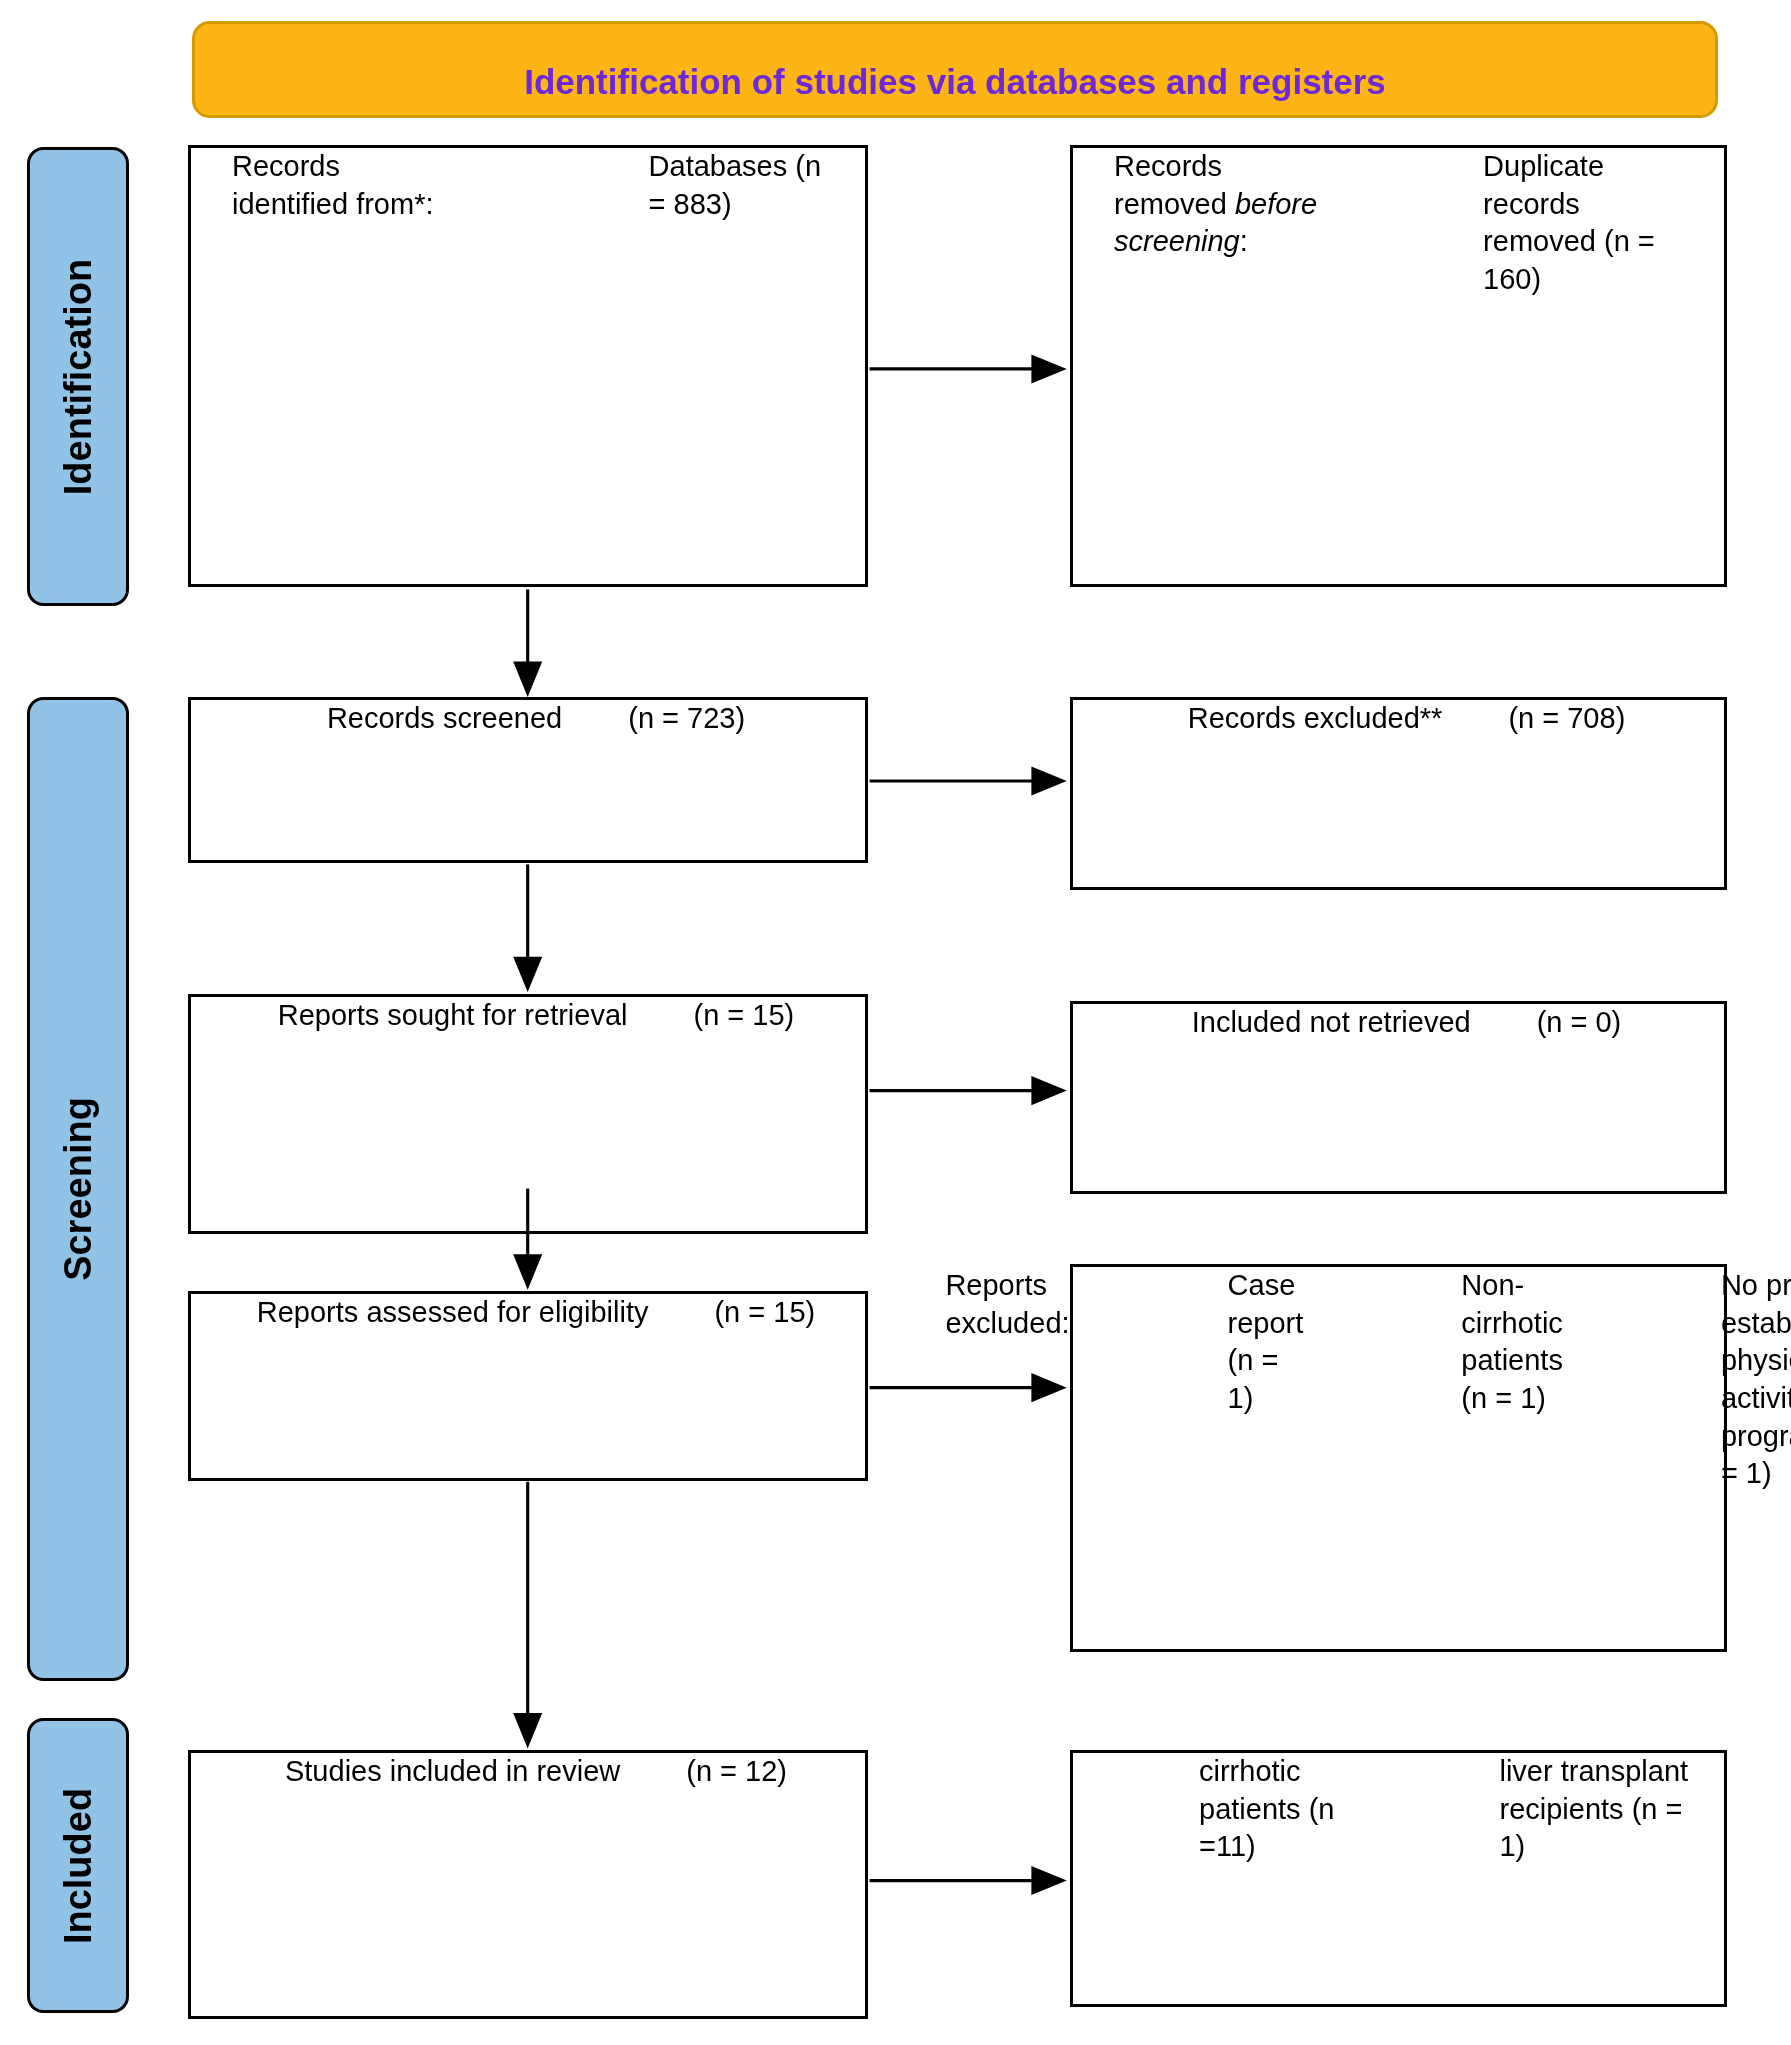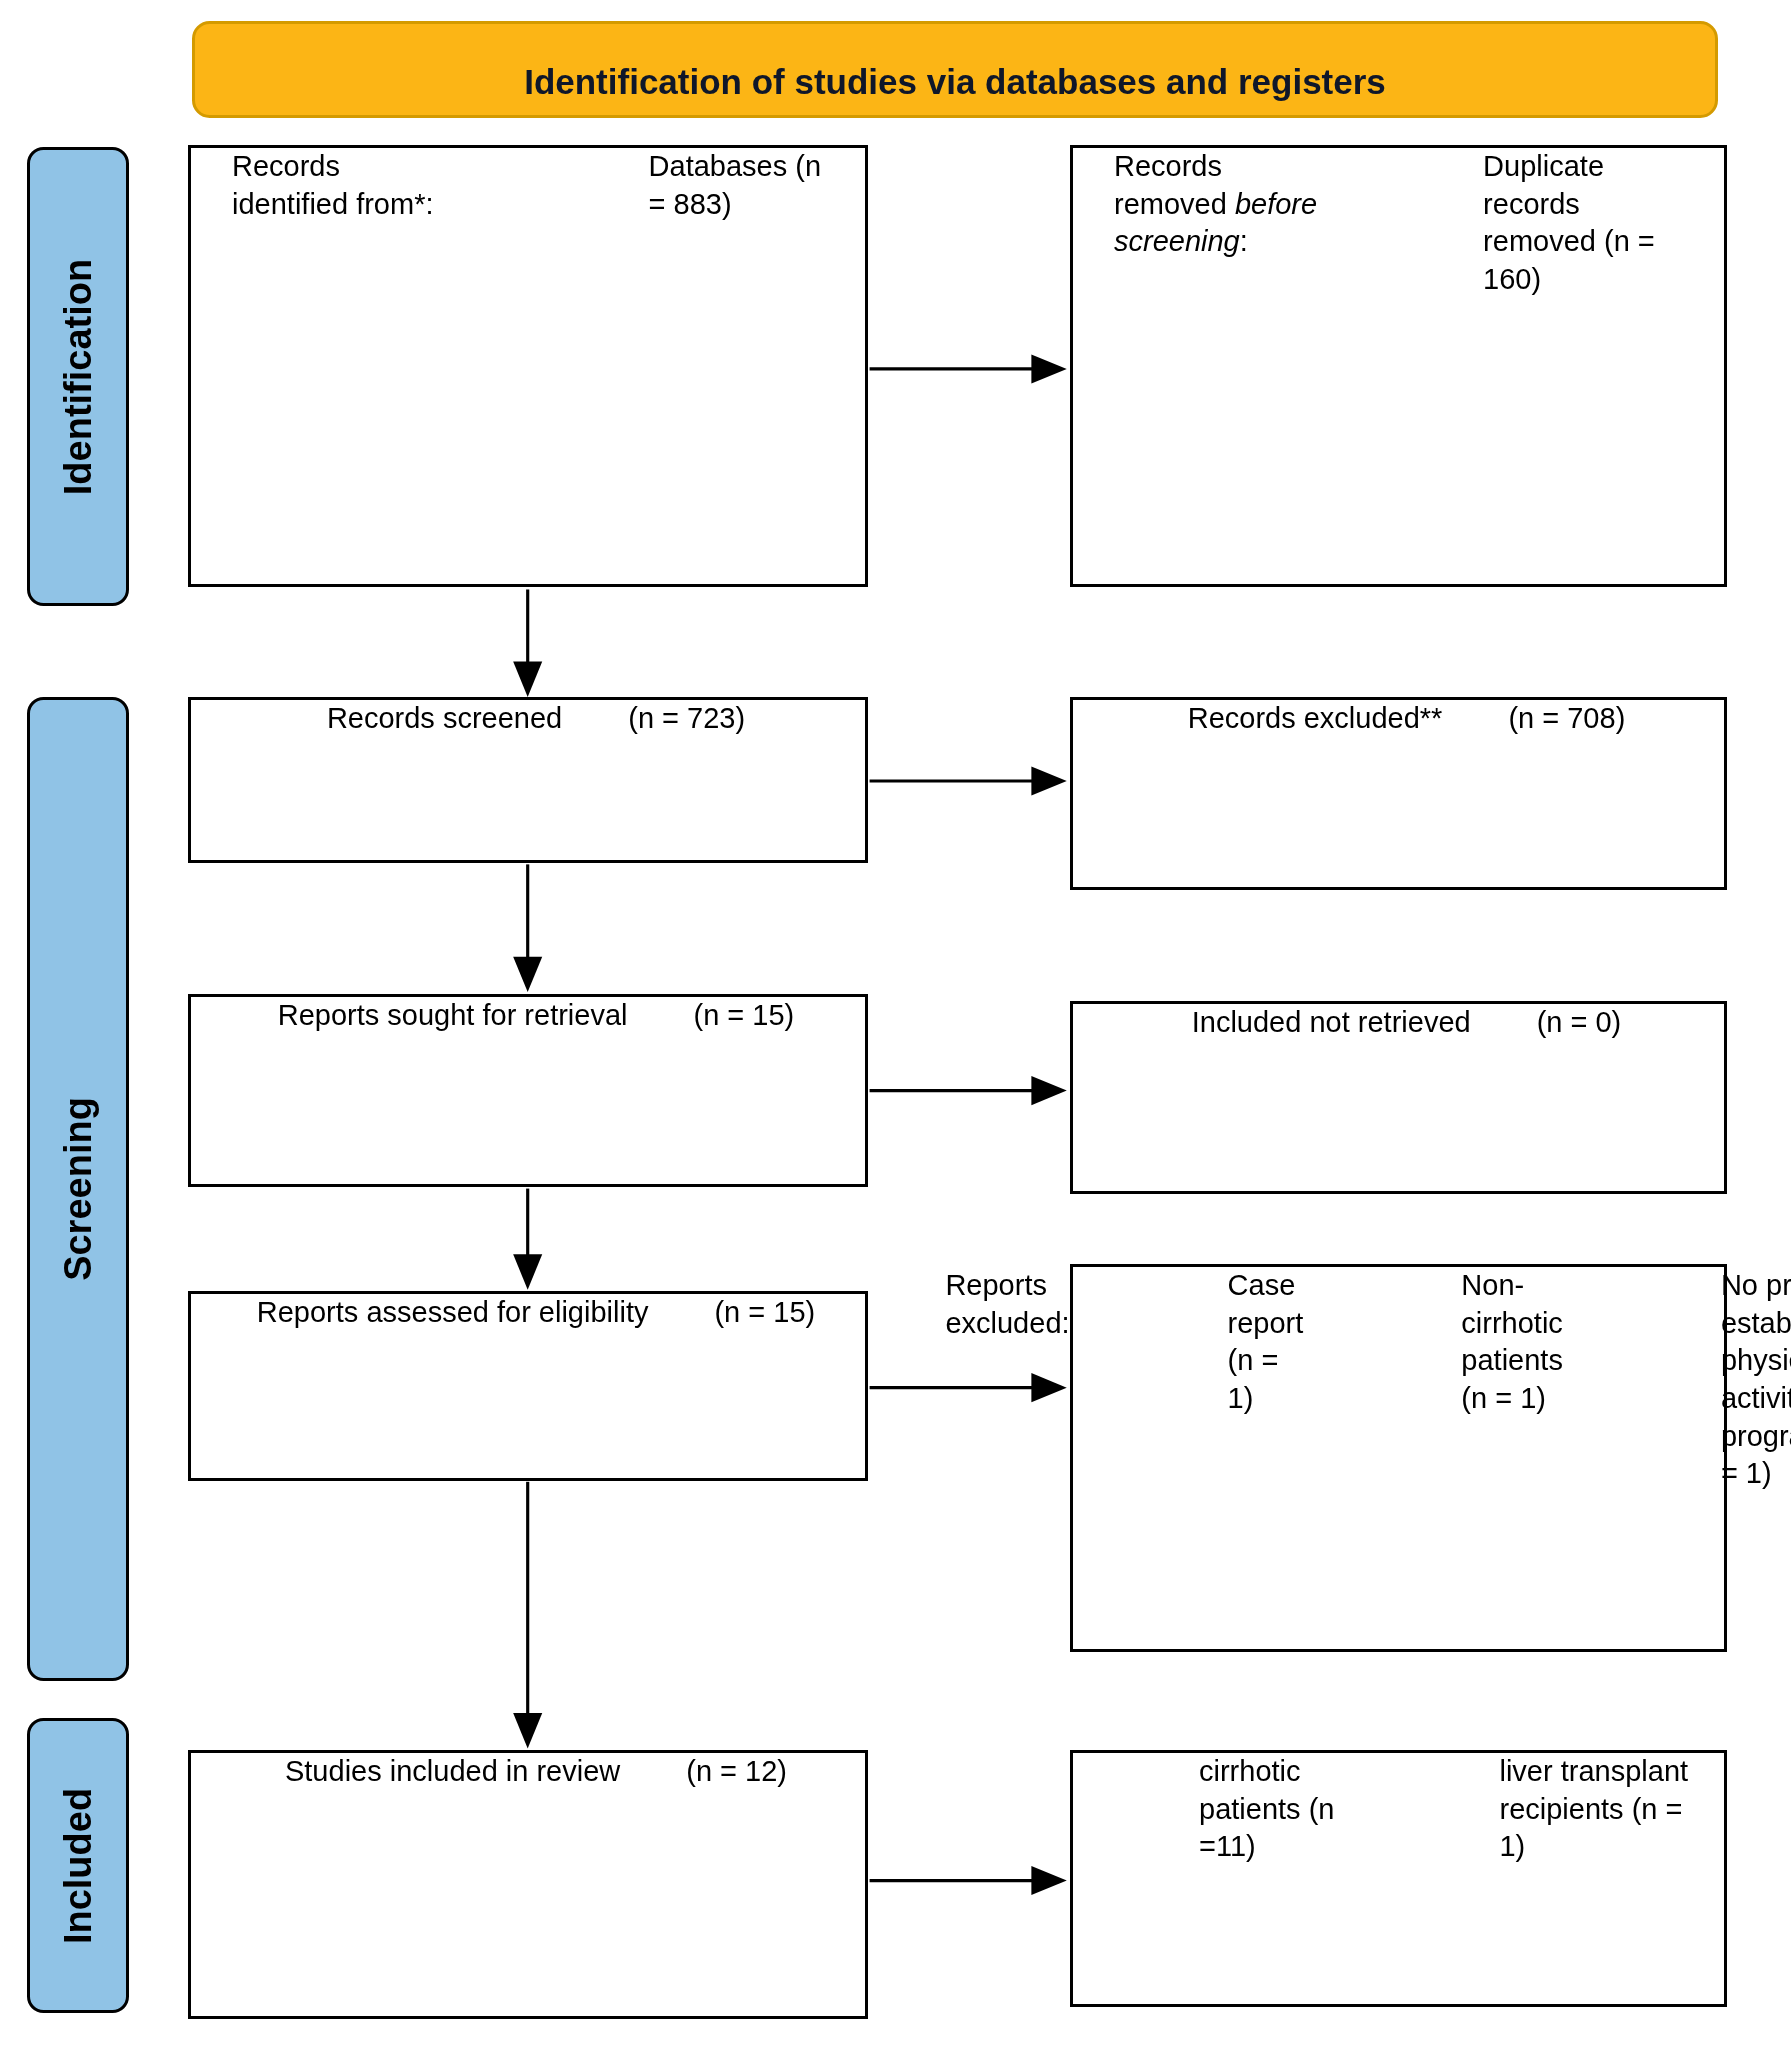--- a/index.html
+++ b/index.html
@@ -22,21 +22,21 @@
     background: #FCB515;
     border: 3.2px solid #D49A00;
     border-radius: 17.7px;
     display: flex;
     align-items: center;
     justify-content: center;
   }
   .banner span {
     font-size: 35px;
     font-weight: bold;
-    color: #0f172a;
+    color: #6d28d9;
     text-align: left;
     margin-top: 24px;
   }
 
   
   .stage {
     position: absolute;
     left: 26.5px;
     width: 102px;
     background: #90C3E6;
@@ -69,21 +69,21 @@
     color: #000;
   }
   .flowbox p { padding-left: 41px; padding-right: 25px; }
   .flowbox p.sub { padding-left: 133px; }
   .italic { font-style: italic; }
 
   .box-l1 { left: 188px;  top: 145px;  width: 680px; height: 442px; gap: 28px; }
   .box-r1 { left: 1070px; top: 145px;  width: 657px; height: 442px; }
   .box-l2 { left: 188px;  top: 697px; width: 680px; height: 166px; }
   .box-r2 { left: 1070px; top: 697px; width: 657px; height: 193px; }
-  .box-l3 { left: 188px;  top: 994px; width: 680px; height: 193px; }
+  .box-l3 { left: 188px;  top: 994px; width: 680px; height: 240px; }
   .box-r3 { left: 1070px; top: 1001px; width: 657px; height: 193px; }
   .box-l4 { left: 188px;  top: 1291px; width: 680px; height: 190px; }
   .box-r4 { left: 1070px; top: 1264px; width: 657px; height: 388px; }
   .box-l5 { left: 188px;  top: 1750px; width: 680px; height: 269px; }
   .box-r5 { left: 1070px; top: 1750px; width: 657px; height: 257px; }
 
   .box-r1 .intro { max-width: 468px; }
   .box-r1 .sub   { max-width: 563px; }
   .box-r4 .sub   { max-width: 537px; }
   .box-r5 p      { padding-left: 126px; max-width: 512px; }

